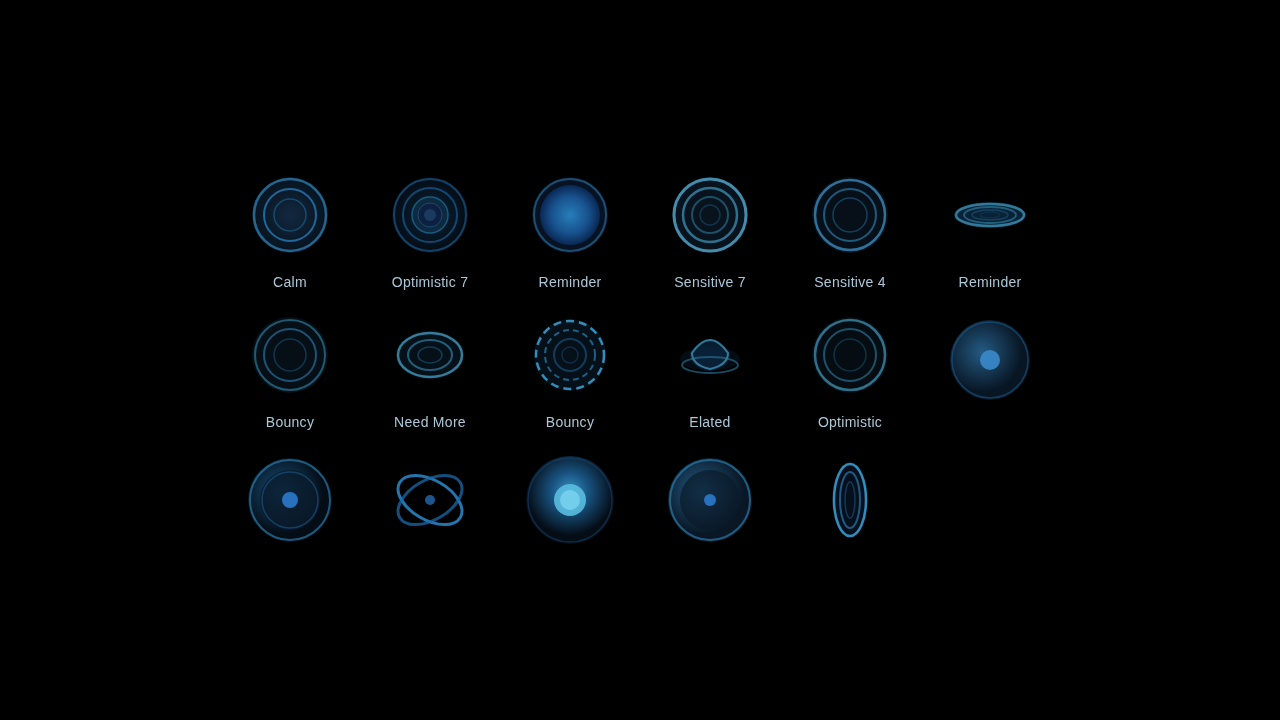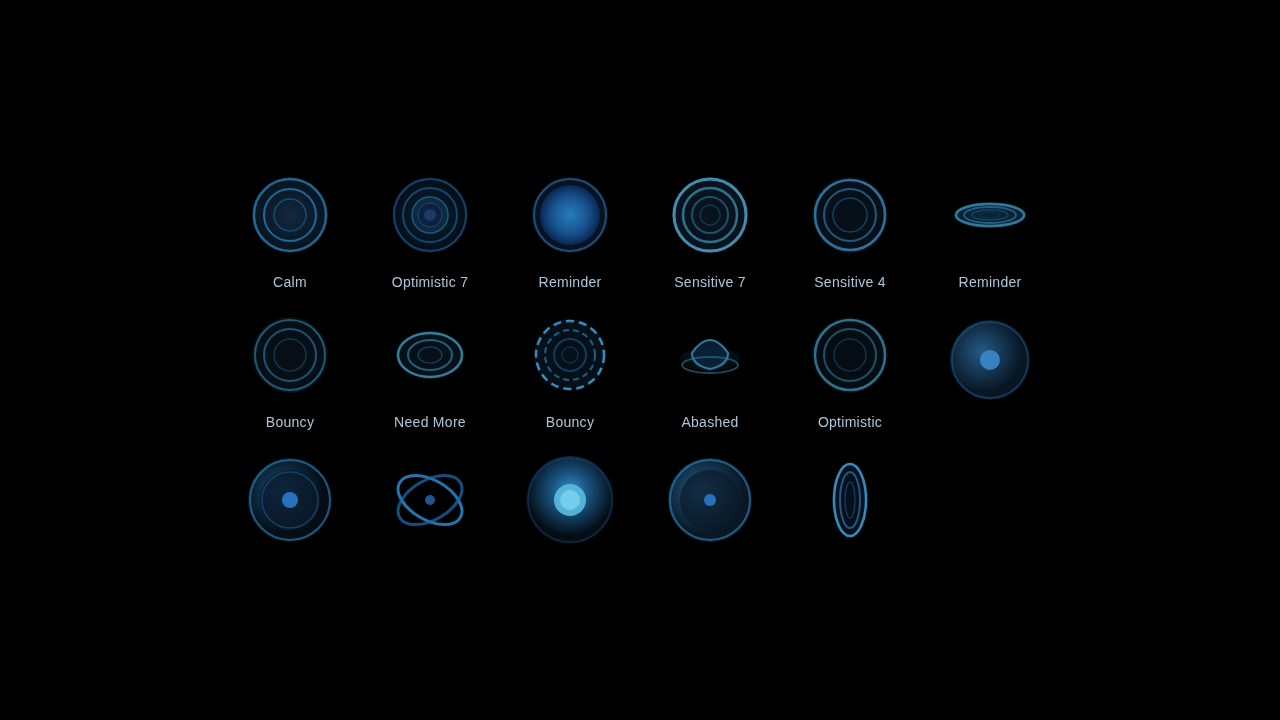--- a/index.html
+++ b/index.html
@@ -195,21 +195,21 @@
   <div class="item">
     <div class="icon-wrap">
       <svg width="80" height="80" viewBox="0 0 80 80">
 
         <ellipse cx="40" cy="44" rx="30" ry="12" fill="#0a1a28" opacity="0.5"></ellipse>
         <path d="M20 38 Q40 10 60 38 Q60 52 40 56 Q20 52 20 38 Z" fill="#0d2a45" opacity="0.7"></path>
         <path d="M22 38 Q40 12 58 38 Q58 50 40 54 Q22 50 22 38 Z" fill="none" stroke="#3a8aaa" stroke-width="2" opacity="0.85"></path>
         <ellipse cx="40" cy="50" rx="28" ry="8" fill="none" stroke="#2a7a9a" stroke-width="2" opacity="0.6"></ellipse>
       </svg>
     </div>
-    <span class="item-label">Abashed</span>
+    <span class="item-label">Elated</span>
   </div>
 
   <div class="item">
     <div class="icon-wrap">
       <svg width="80" height="80" viewBox="0 0 80 80">
         <circle cx="40" cy="40" r="38" fill="#08141e" opacity="0.6"></circle>
         <circle cx="40" cy="40" r="35" fill="none" stroke="#3a8aaa" stroke-width="2.5" opacity="0.8"></circle>
         <circle cx="40" cy="40" r="26" fill="none" stroke="#2a7a9a" stroke-width="2" opacity="0.65"></circle>
         <circle cx="40" cy="40" r="16" fill="none" stroke="#1a5a7a" stroke-width="1.5" opacity="0.5"></circle>
       </svg>

